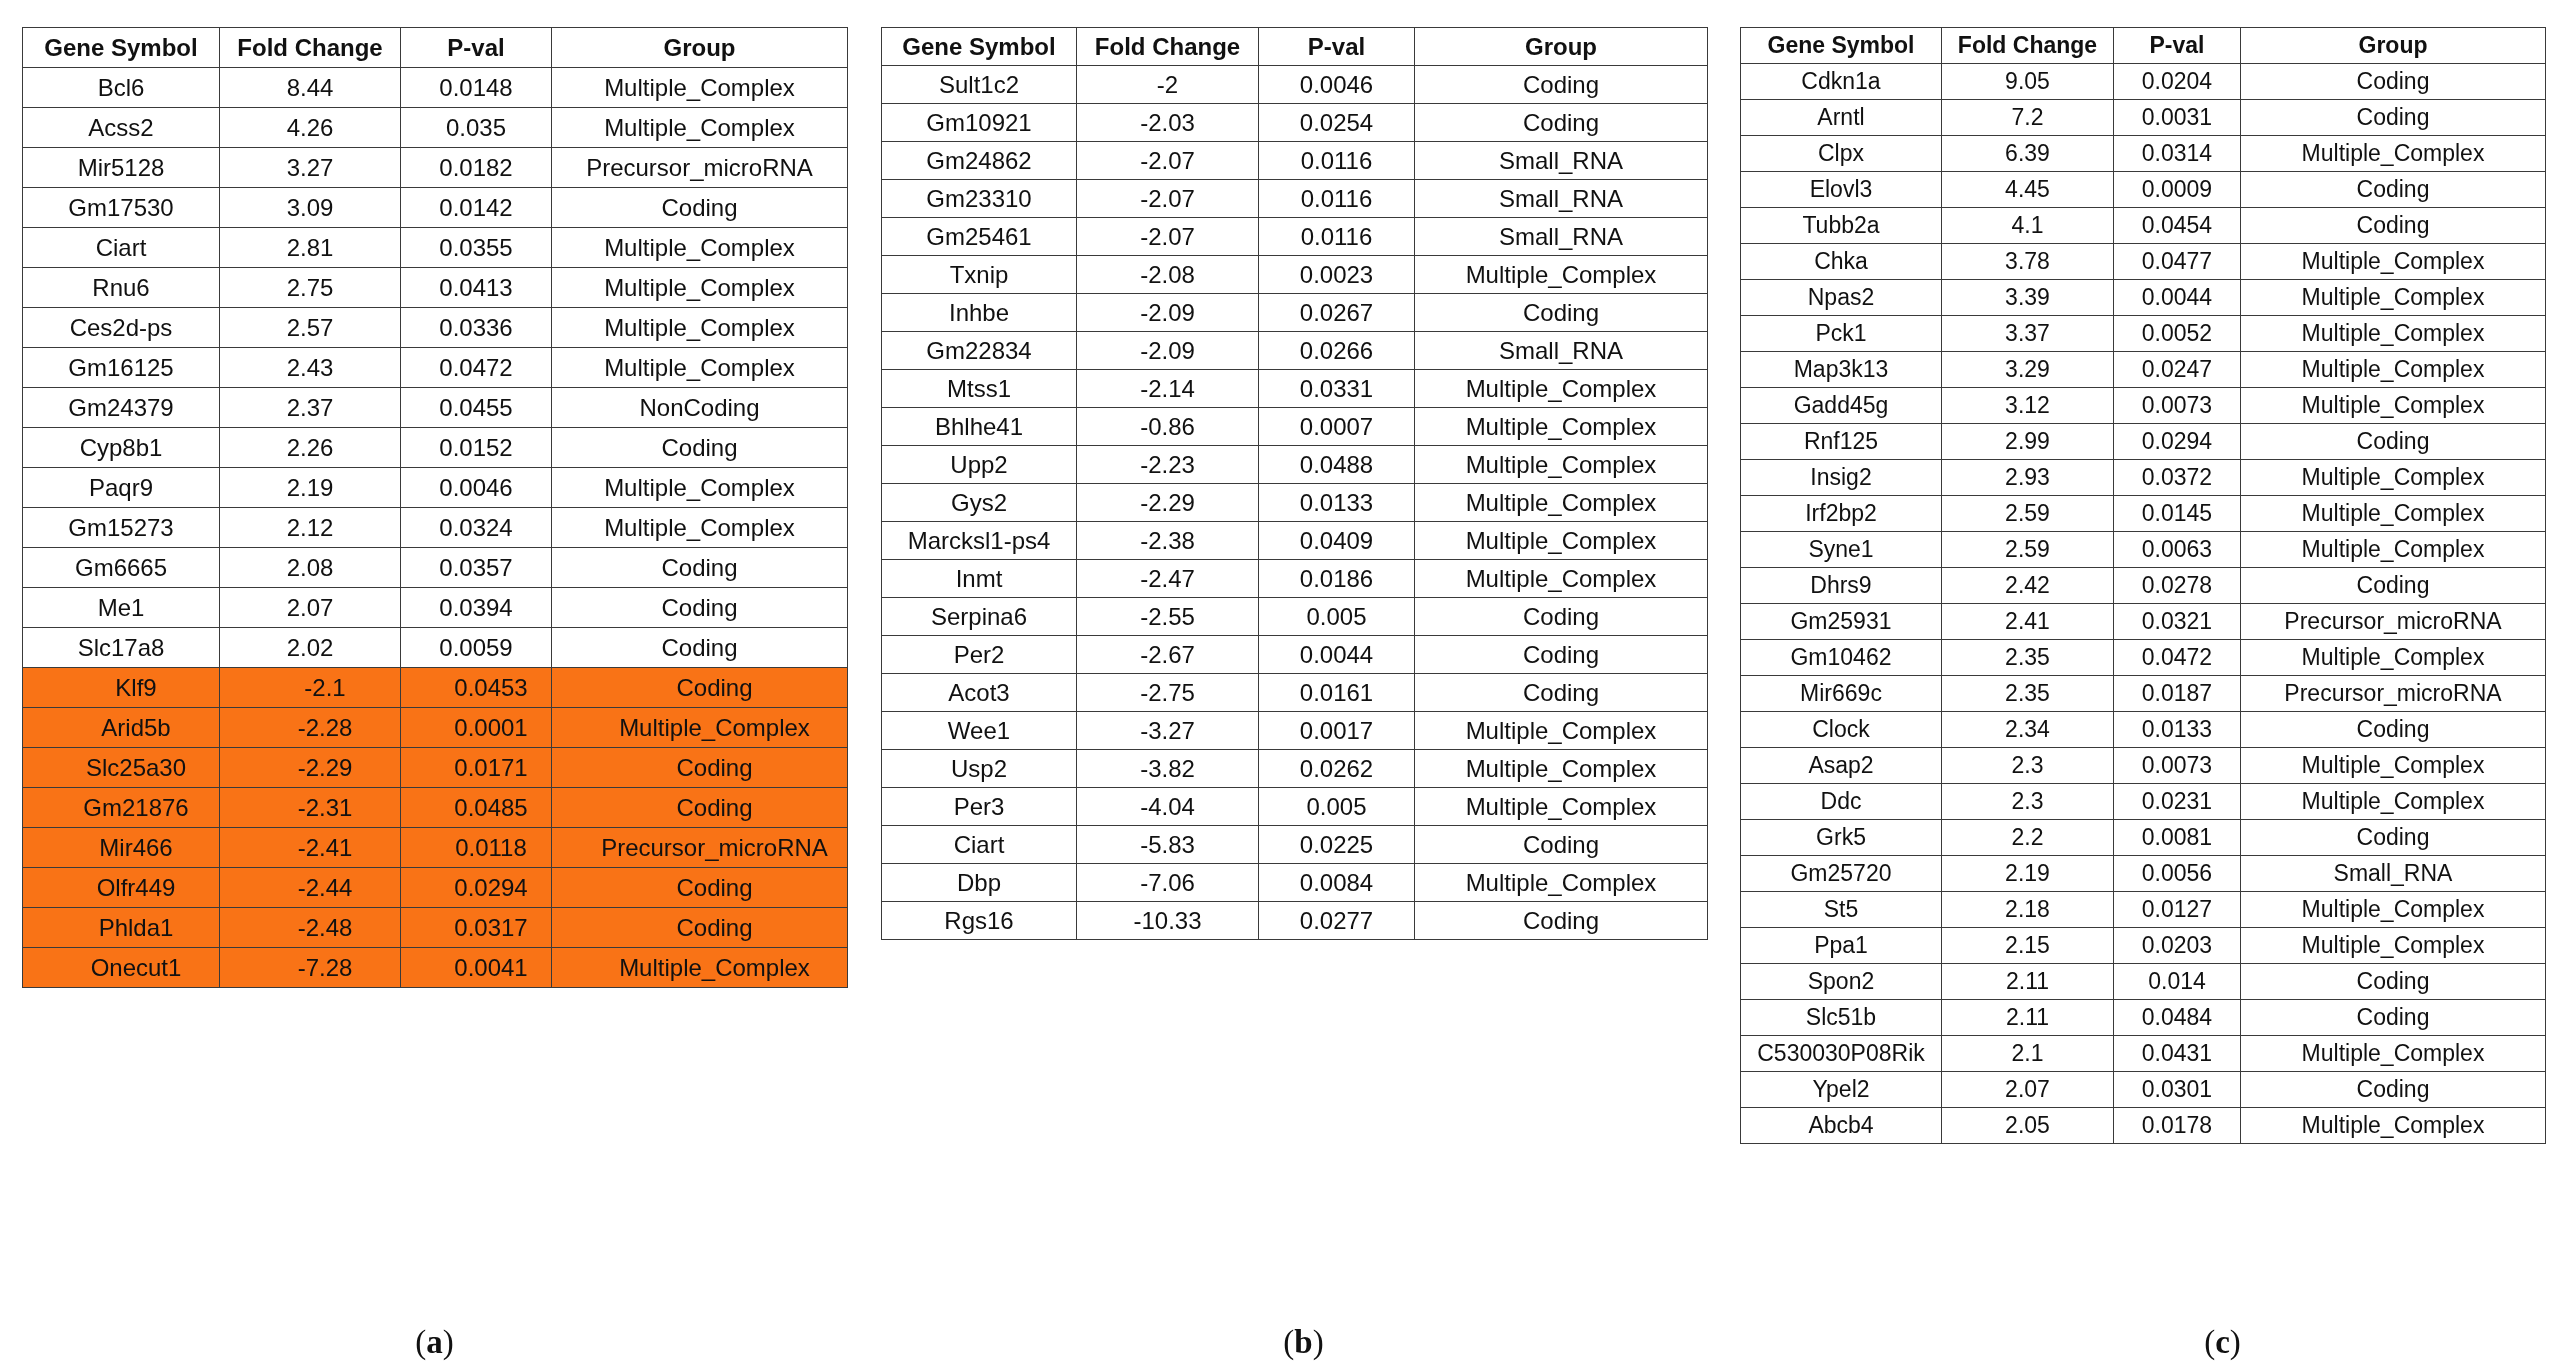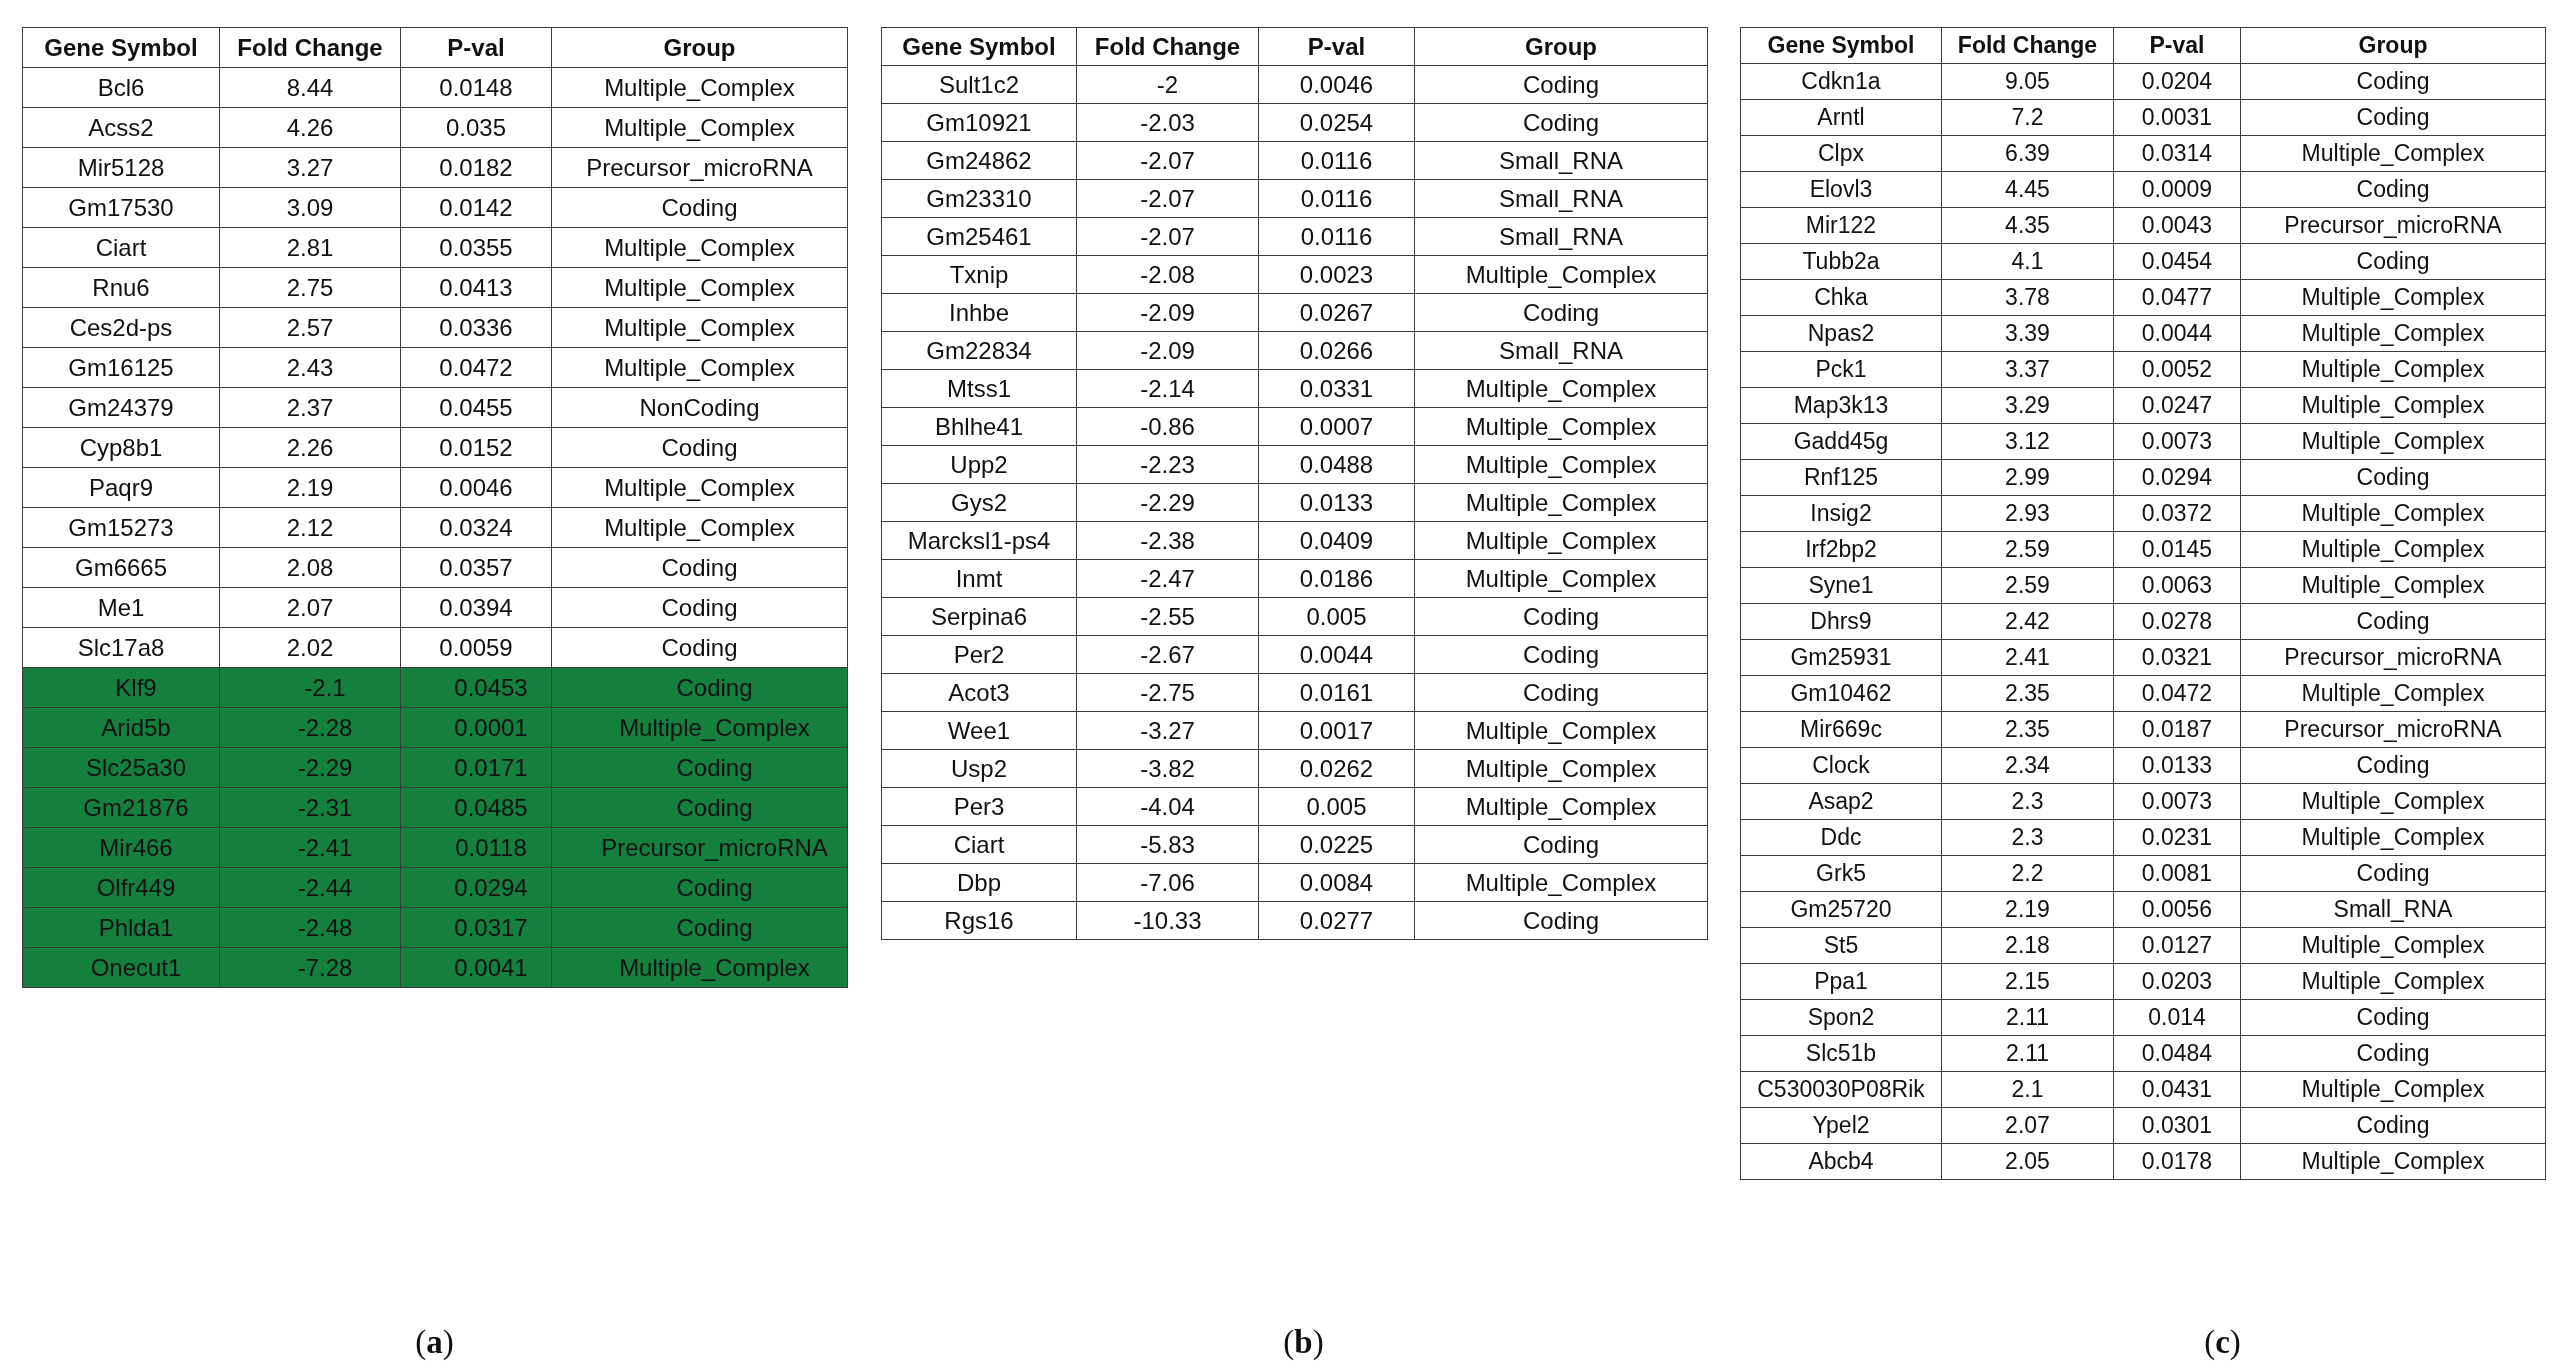--- a/index.html
+++ b/index.html
@@ -2,21 +2,21 @@
 <html style="font-size:10.2px"><head>
 <meta charset="utf-8">
 <style>
   html, body { margin:0; padding:0; background:#ffffff; }
   body { width:2576px; height:1373px; position:relative; overflow:hidden;
          font-family:"Liberation Sans", "DejaVu Sans", sans-serif; color:#111; }
   .tbl { position:absolute; border-collapse:collapse; table-layout:fixed;border-radius:28px; }
   .tbl td, .tbl th { border:1.9px solid #3a3a3a; text-align:center; padding:0;
                      white-space:nowrap; overflow:hidden; }
   .tbl th { font-weight:bold; }
-  .tbl tr.shaded td { background:#15803d;padding-left:30px; }
+  .tbl tr.shaded td { background:#f97316;padding-left:30px; }
   #tbl-a { left:22px; top:27px; width:825px; }
   #tbl-a th, #tbl-a td { height:39px; font-size:24px; }
   #tbl-b { left:881px; top:27px; width:825px; }
   #tbl-b th, #tbl-b td { height:37px; font-size:24px; }
   #tbl-c { left:1740px; top:27px; width:805px; }
   #tbl-c th, #tbl-c td { height:35px; font-size:23px; }
   .caption { position:absolute; top:1324px; width:127px; text-align:center;
              font-family:"Liberation Serif", "DejaVu Serif", serif; font-size:33px; }
   .caption b { font-weight:bold; }
 </style>
@@ -371,26 +371,20 @@
         <td>0.0314</td>
         <td>Multiple_Complex</td>
       </tr>
       <tr>
         <td>Elovl3</td>
         <td>4.45</td>
         <td>0.0009</td>
         <td>Coding</td>
       </tr>
       <tr>
-        <td>Mir122</td>
-        <td>4.35</td>
-        <td>0.0043</td>
-        <td>Precursor_microRNA</td>
-      </tr>
-      <tr>
         <td>Tubb2a</td>
         <td>4.1</td>
         <td>0.0454</td>
         <td>Coding</td>
       </tr>
       <tr>
         <td>Chka</td>
         <td>3.78</td>
         <td>0.0477</td>
         <td>Multiple_Complex</td>

